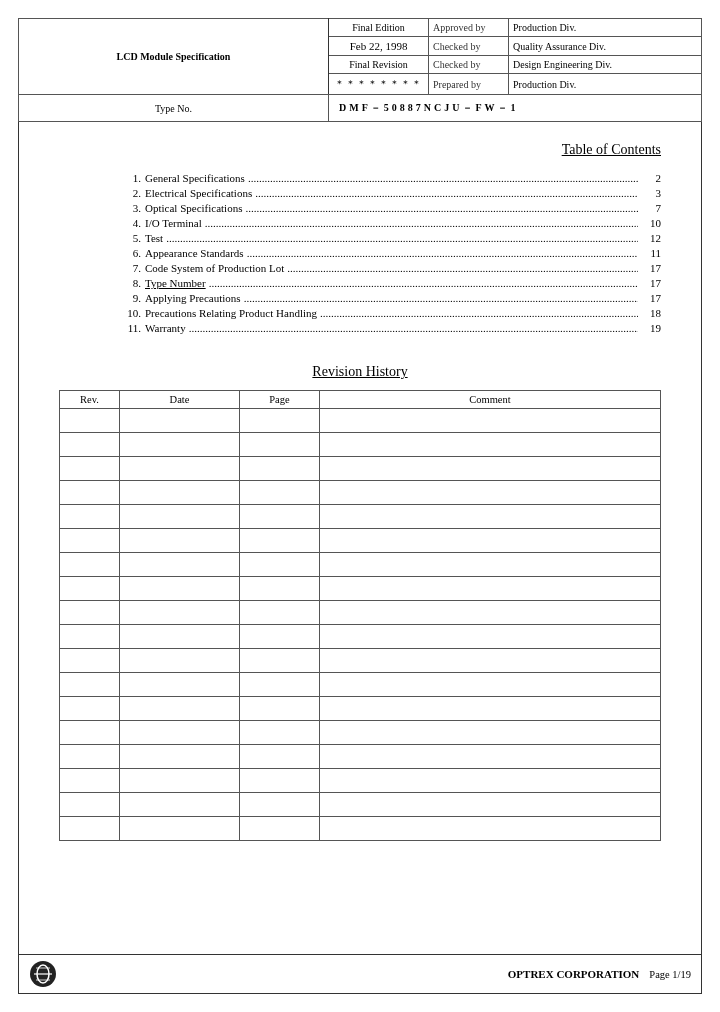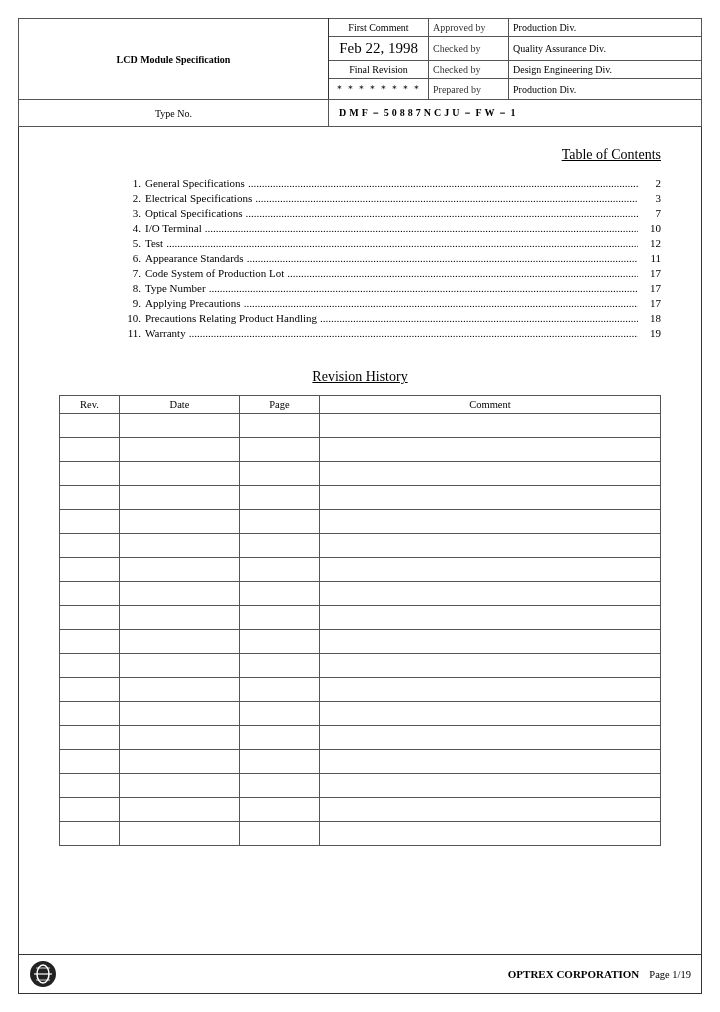--- a/index.html
+++ b/index.html
@@ -176,26 +176,26 @@
 </head>
 <body>
 
 <div class="page">
 
   <table class="header-table">
     <tbody>
       <tr>
 
         <td class="title-cell" rowspan="4" style="width:310px; border-right:1.5px solid #333;">LCD Module Specification</td>
-        <td class="edition-cell" style="width:100px; text-align:center;">First Comment</td>
+        <td class="edition-cell" style="width:100px; text-align:center;">Final Edition</td>
         <td class="approval-label" style="width:80px;">Approved by</td>
         <td class="approval-value">Production Div.</td>
       </tr>
       <tr>
-        <td class="edition-cell" style="font-size:15px;">Feb 22, 1998</td>
+        <td class="edition-cell" style="font-size:11px;">Feb 22, 1998</td>
         <td class="approval-label">Checked by</td>
         <td class="approval-value">Quality Assurance Div.</td>
       </tr>
       <tr>
         <td class="edition-cell">Final Revision</td>
         <td class="approval-label">Checked by</td>
         <td class="approval-value">Design Engineering Div.</td>
       </tr>
       <tr>
         <td class="edition-cell" style="font-size:10px; letter-spacing:1px;">＊＊＊＊＊＊＊＊</td>
@@ -251,21 +251,21 @@
             <span class="toc-page">11</span>
           </li>
           <li>
             <span class="toc-num">7.</span>
             <span style="white-space: nowrap;">Code System of Production Lot</span>
             <span class="toc-dots"></span>
             <span class="toc-page">17</span>
           </li>
           <li>
             <span class="toc-num">8.</span>
-            <span style="white-space: nowrap;">Type Number</span>
+            <span style="white-space: nowrap; text-decoration: underline;">Type Number</span>
             <span class="toc-dots"></span>
             <span class="toc-page">17</span>
           </li>
           <li>
             <span class="toc-num">9.</span>
             <span style="white-space: nowrap;">Applying Precautions</span>
             <span class="toc-dots"></span>
             <span class="toc-page">17</span>
           </li>
           <li>

